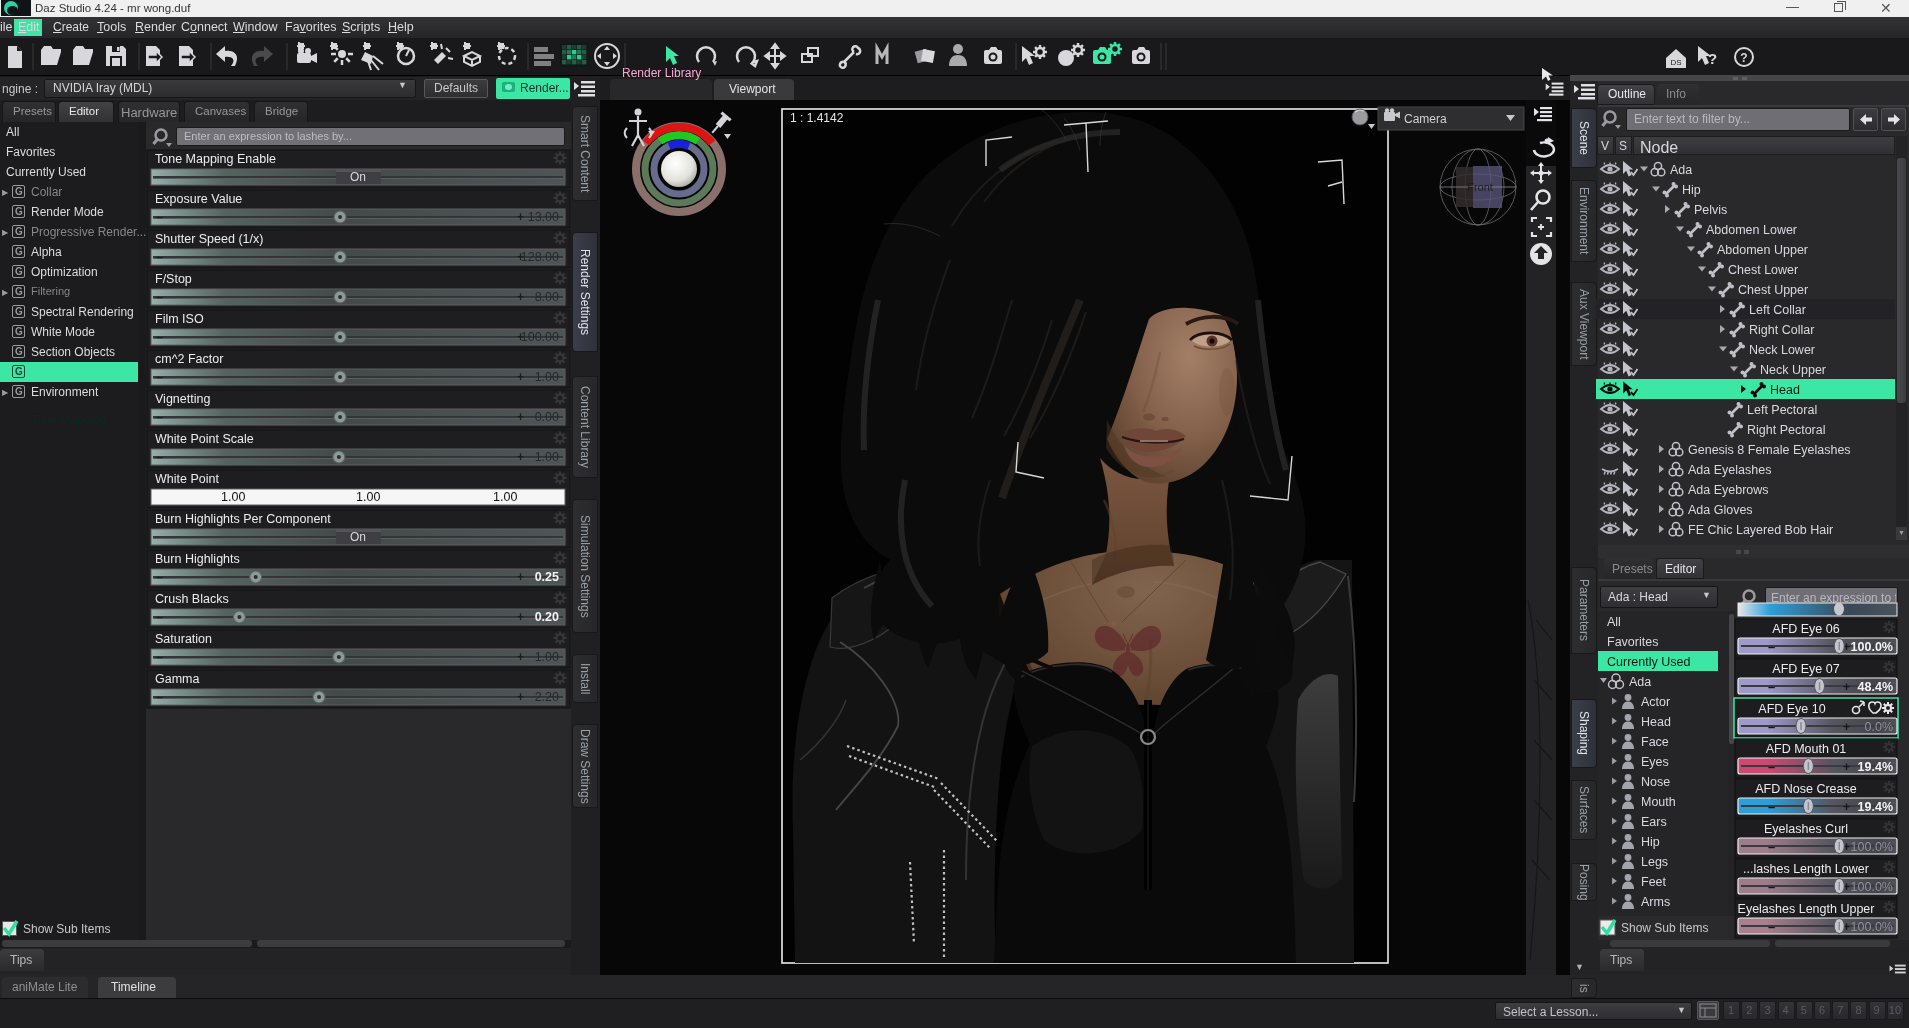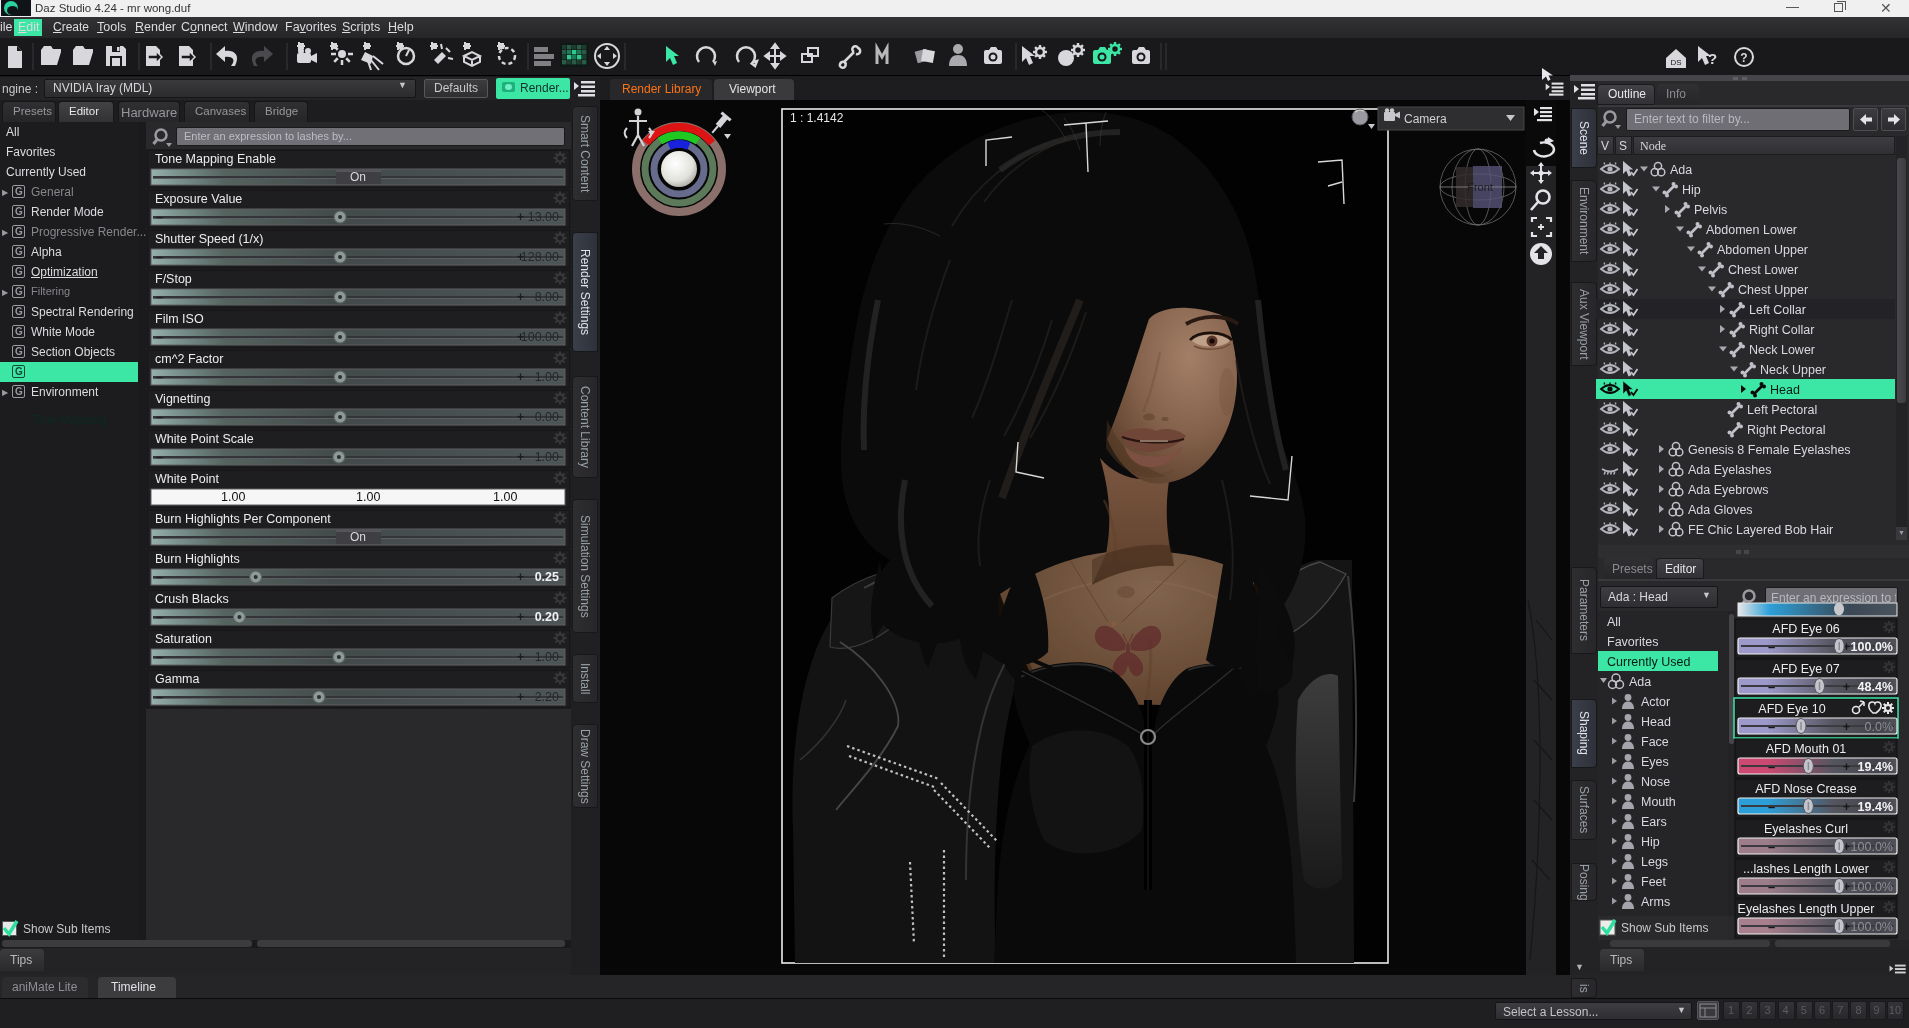--- a/index.html
+++ b/index.html
@@ -70,21 +70,21 @@
 <div class="abs" style="left:0;top:948px;width:571px;height:27px;background:#232325;"></div>
 <div class="abs" style="left:0;top:949px;width:44px;height:22px;background:linear-gradient(#3c3c3f,#2a2a2d);border-radius:4px 4px 0 0;"></div>
 <div class="txt" style="left:10px;top:953px;font-size:12px;color:#b8b8bc;">Tips</div>
 
 <div class="abs" style="left:571px;top:76px;width:29px;height:899px;background:#202022;"></div>
 <div id="lstrip"></div>
 
 <div class="abs" style="left:600px;top:76px;width:970px;height:899px;background:#070707;"></div>
 <div class="abs" style="left:600px;top:76px;width:970px;height:24px;background:#1d1d1f;"></div>
 <div class="abs" style="left:610px;top:79px;width:102px;height:21px;background:#28282a;border-radius:4px 4px 0 0;"></div>
-<div class="txt" style="left:622px;top:82px;font-size:12px;color:#f97316;">Render Library</div>
+<div class="txt" style="left:622px;top:66px;font-size:12px;color:#f9a8d4;">Render Library</div>
 <div class="abs" style="left:714px;top:79px;width:80px;height:21px;background:#3a3a3d;border-radius:4px 4px 0 0;"></div>
 <div class="txt" style="left:729px;top:82px;font-size:12px;color:#e4e4e8;">Viewport</div>
 <div id="viewport"></div>
 
 <div class="abs" style="left:1570px;top:75px;width:339px;height:6px;background:#45454a;z-index:6;"></div>
 <div class="abs" style="left:1733px;top:77px;width:5px;height:3px;background:#5f5f66;z-index:7;"></div>
 <div class="abs" style="left:1742px;top:77px;width:5px;height:3px;background:#5f5f66;z-index:7;"></div>
 <svg class="abs" style="left:1540px;top:68px" width="22" height="14">
       <path d="M2,0 L2,12 6,8.5 8,13 10.5,11.5 8.5,7.5 13,7.5 z" fill="#e8e8ec"></path>
     </svg>
@@ -277,34 +277,34 @@
     <div class="abs" style="left:184px;top:101px;width:66px;height:21px;background:linear-gradient(#303032,#262628);border-radius:4px 4px 0 0;border:1px solid #161618;border-bottom:none;"></div>
     <div class="txt" style="left:195px;top:105px;font-size:11.5px;color:#96969c;">Canvases</div>
     <div class="abs" style="left:254px;top:101px;width:54px;height:21px;background:linear-gradient(#303032,#262628);border-radius:4px 4px 0 0;border:1px solid #161618;border-bottom:none;"></div>
     <div class="txt" style="left:265px;top:105px;font-size:11.5px;color:#96969c;">Bridge</div>
     <div class="txt" style="left:6px;top:125px;font-size:12px;color:#dcdce0;">All</div>
     <div class="txt" style="left:6px;top:145px;font-size:12px;color:#dcdce0;">Favorites</div>
     <div class="txt" style="left:6px;top:165px;font-size:12px;color:#dcdce0;">Currently Used</div>
     <div class="txt" style="left:2px;top:188px;font-size:8px;color:#9a9aa0;">▶</div>
     <div class="abs" style="left:12px;top:185px;width:13px;height:13px;border:1px solid #9a9aa0;border-radius:2px;"></div>
     <div class="txt" style="left:15px;top:186px;font-size:10px;color:#9a9aa0;font-weight:bold;">G</div>
-    <div class="txt" style="left:31px;top:185px;font-size:12px;color:#86868c;">General</div>
+    <div class="txt" style="left:31px;top:185px;font-size:12px;color:#86868c;">Collar</div>
     <div class="abs" style="left:12px;top:205px;width:13px;height:13px;border:1px solid #9a9aa0;border-radius:2px;"></div>
     <div class="txt" style="left:15px;top:206px;font-size:10px;color:#9a9aa0;font-weight:bold;">G</div>
     <div class="txt" style="left:31px;top:205px;font-size:12px;color:#dcdce0;">Render Mode</div>
     <div class="txt" style="left:2px;top:228px;font-size:8px;color:#9a9aa0;">▶</div>
     <div class="abs" style="left:12px;top:225px;width:13px;height:13px;border:1px solid #9a9aa0;border-radius:2px;"></div>
     <div class="txt" style="left:15px;top:226px;font-size:10px;color:#9a9aa0;font-weight:bold;">G</div>
     <div class="txt" style="left:31px;top:225px;font-size:12px;color:#86868c;">Progressive Render...</div>
     <div class="abs" style="left:12px;top:245px;width:13px;height:13px;border:1px solid #9a9aa0;border-radius:2px;"></div>
     <div class="txt" style="left:15px;top:246px;font-size:10px;color:#9a9aa0;font-weight:bold;">G</div>
     <div class="txt" style="left:31px;top:245px;font-size:12px;color:#dcdce0;">Alpha</div>
     <div class="abs" style="left:12px;top:265px;width:13px;height:13px;border:1px solid #9a9aa0;border-radius:2px;"></div>
     <div class="txt" style="left:15px;top:266px;font-size:10px;color:#9a9aa0;font-weight:bold;">G</div>
-    <div class="txt" style="left:31px;top:265px;font-size:12px;color:#dcdce0;text-decoration:underline;">Optimization</div>
+    <div class="txt" style="left:31px;top:265px;font-size:12px;color:#dcdce0;">Optimization</div>
     <div class="txt" style="left:2px;top:288px;font-size:8px;color:#9a9aa0;">▶</div>
     <div class="abs" style="left:12px;top:285px;width:13px;height:13px;border:1px solid #9a9aa0;border-radius:2px;"></div>
     <div class="txt" style="left:15px;top:286px;font-size:10px;color:#9a9aa0;font-weight:bold;">G</div>
     <div class="txt" style="left:31px;top:285px;font-size:11px;color:#86868c;">Filtering</div>
     <div class="abs" style="left:12px;top:305px;width:13px;height:13px;border:1px solid #9a9aa0;border-radius:2px;"></div>
     <div class="txt" style="left:15px;top:306px;font-size:10px;color:#9a9aa0;font-weight:bold;">G</div>
     <div class="txt" style="left:31px;top:305px;font-size:12px;color:#dcdce0;">Spectral Rendering</div>
     <div class="abs" style="left:12px;top:325px;width:13px;height:13px;border:1px solid #9a9aa0;border-radius:2px;"></div>
     <div class="txt" style="left:15px;top:326px;font-size:10px;color:#9a9aa0;font-weight:bold;">G</div>
     <div class="txt" style="left:31px;top:325px;font-size:12px;color:#dcdce0;">White Mode</div>
@@ -723,21 +723,21 @@
       <path d="M8,1 L2,6.5 8,12 8,8.5 14,8.5 14,4.5 8,4.5 z" fill="#e4e4e8"></path>
     </svg>
     <svg class="abs" style="left:1886px;top:113px" width="16" height="13">
       <path d="M8,1 L14,6.5 8,12 8,8.5 2,8.5 2,4.5 8,4.5 z" fill="#e4e4e8"></path>
     </svg>
     <div class="abs" style="left:1597px;top:136px;width:17px;height:19px;background:linear-gradient(#3e3e42,#303034);border:1px solid #1c1c1e;"></div>
     <div class="abs" style="left:1615px;top:136px;width:17px;height:19px;background:linear-gradient(#3e3e42,#303034);border:1px solid #1c1c1e;"></div>
     <div class="abs" style="left:1633px;top:136px;width:262px;height:19px;background:linear-gradient(#3e3e42,#303034);border:1px solid #1c1c1e;"></div>
     <div class="txt" style="left:1601px;top:139px;font-size:12px;color:#d8d8dc;">V</div>
     <div class="txt" style="left:1619px;top:139px;font-size:12px;color:#d8d8dc;">S</div>
-    <div class="txt" style="left:1640px;top:139px;font-size:12px;color:#d8d8dc;font-family:Liberation Serif, serif;">Node</div>
+    <div class="txt" style="left:1640px;top:139px;font-size:16px;color:#d8d8dc;">Node</div>
     <div class="abs" style="left:1896px;top:136px;width:11px;height:404px;background:#232326;"></div>
     <div class="abs" style="left:1897px;top:158px;width:9px;height:245px;background:linear-gradient(90deg,#4a4a4e,#3c3c40);border-radius:3px;"></div>
     <div class="abs" style="left:1896px;top:527px;width:11px;height:13px;background:#39393d;"></div>
     <div class="txt" style="left:1898px;top:529px;font-size:7px;color:#9a9aa0;">▼</div>
     <svg class="abs" style="left:1596px;top:155px" width="313" height="390" viewBox="1596 155 313 390">
       <path d="M1601,169 q9,-8 18,0 q-9,8 -18,0 z" fill="none" stroke="#b4b4bc" stroke-width="1.8"></path>
       <circle cx="1610" cy="169" r="2.6" fill="#b4b4bc"></circle>
       <line x1="1604.4" y1="164.5" x2="1604.4" y2="162.5" stroke="#b4b4bc" stroke-width="1.4"></line>
       <line x1="1610" y1="164.5" x2="1610" y2="162.5" stroke="#b4b4bc" stroke-width="1.4"></line>
       <line x1="1615.6" y1="164.5" x2="1615.6" y2="162.5" stroke="#b4b4bc" stroke-width="1.4"></line>

